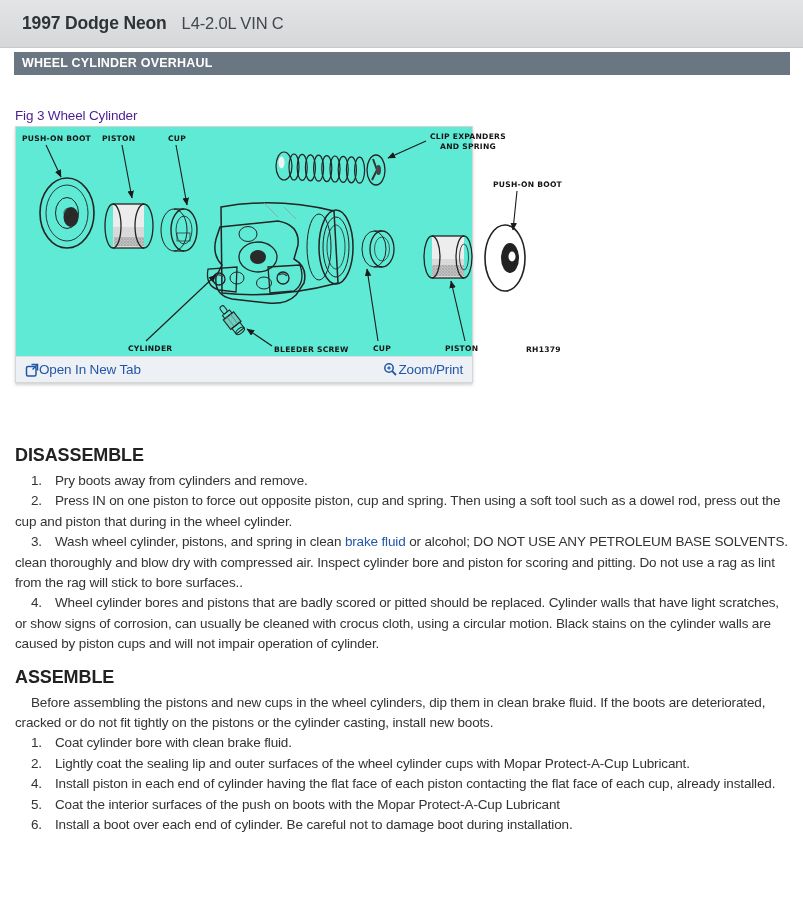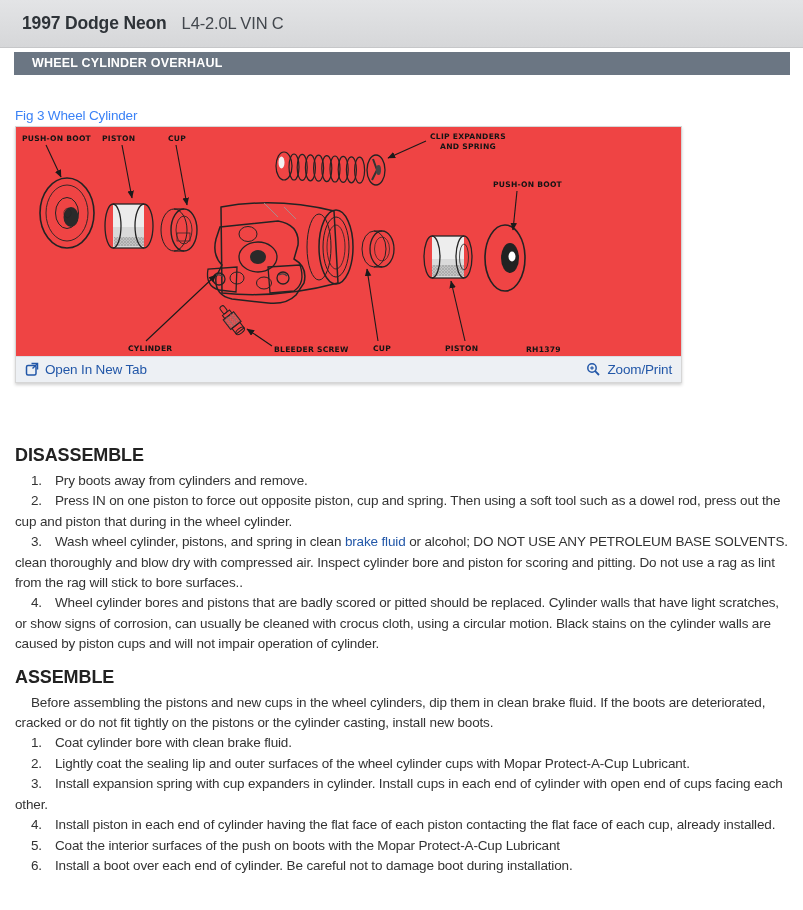--- a/index.html
+++ b/index.html
@@ -20,36 +20,36 @@
     height:48px;background:linear-gradient(#e3e4e6,#d6d7d9);
     border-bottom:1px solid #c6c7c9;
     display:flex;align-items:center;padding-left:22px;
   }
   .title-bold{font-size:17.5px;font-weight:bold;color:#2e3338;}
   .title-rest{font-size:16.5px;color:#42474d;margin-left:7px;font-weight:normal;padding-left:8px;}
   
   .section-bar{
     margin:4px 0 0 14px;width:776px;height:23px;background:var(--bar-bg);
     color:#fff;font-size:12.5px;font-weight:bold;line-height:23px;
-    padding-left:18px;letter-spacing:0.2px;
-  }
-  
-  .fig-caption{margin:33px 0 3px 15px;font-size:13.5px;color:#3b82f6;}
+    padding-left:8px;letter-spacing:0.2px;
+  }
+  
+  .fig-caption{margin:33px 0 3px 15px;font-size:13.5px;color:#4c1d95;}
   .figure-box{
-    margin-left:15px;width:667px;border:1px solid #d6d6d6;
-    box-shadow:0 2px 3px rgba(0,0,0,0.18);background:#ef4444;
+    margin-left:15px;width:458px;border:1px solid #d6d6d6;
+    box-shadow:0 2px 3px rgba(0,0,0,0.18);background:#5eead4;
   }
   .fig-canvas{display:block;width:551px;height:229px;}
   .fig-footer{
     height:26px;background:#edf0f4;border-top:1px solid #d9dde3;
     display:flex;justify-content:space-between;align-items:center;padding:0 9px;
   }
   .fig-link{
     color:var(--link);font-size:13.5px;text-decoration:none;
-    display:flex;align-items:flex-start;gap:6px;cursor:pointer;
+    display:flex;align-items:flex-end;cursor:pointer;
   }
   .fig-link svg{flex:0 0 auto;}
   
   .content{margin:62px 15px 0 15px;}
   .section-heading{font-size:18px;font-weight:bold;color:#222;margin:0 0 5px 0;letter-spacing:-0.1px;}
   .para{margin:0;font-size:13.5px;line-height:20.4px;text-indent:16px;}
   .para .num{padding-right:13px;}
   .txt-link{color:var(--link);text-decoration:none;cursor:pointer;}
   .assemble-block{margin-top:12px;}
   
@@ -249,18 +249,17 @@
   <p class="para"><span class="num">1.</span><span><span>Pry boots away from cylinders and remove.</span></span></p>
   <p class="para"><span class="num">2.</span><span><span>Press IN on one piston to force out opposite piston, cup and spring. Then using a soft tool such as a dowel rod, press out the cup and piston that during in the wheel cylinder.</span></span></p>
   <p class="para"><span class="num">3.</span><span><span>Wash wheel cylinder, pistons, and spring in clean </span><a class="txt-link" href="#">brake fluid</a><span> or alcohol; DO NOT USE ANY PETROLEUM BASE SOLVENTS. clean thoroughly and blow dry with compressed air. Inspect cylinder bore and piston for scoring and pitting. Do not use a rag as lint from the rag will stick to bore surfaces..</span></span></p>
   <p class="para"><span class="num">4.</span><span><span>Wheel cylinder bores and pistons that are badly scored or pitted should be replaced. Cylinder walls that have light scratches, or show signs of corrosion, can usually be cleaned with crocus cloth, using a circular motion. Black stains on the cylinder walls are caused by piston cups and will not impair operation of cylinder.</span></span></p>
 
   <div class="assemble-block">
     <h3 class="section-heading">ASSEMBLE</h3>
     <p class="para"><span><span>Before assembling the pistons and new cups in the wheel cylinders, dip them in clean brake fluid. If the boots are deteriorated, cracked or do not fit tightly on the pistons or the cylinder casting, install new boots.</span></span></p>
     <p class="para"><span class="num">1.</span><span><span>Coat cylinder bore with clean brake fluid.</span></span></p>
     <p class="para"><span class="num">2.</span><span><span>Lightly coat the sealing lip and outer surfaces of the wheel cylinder cups with Mopar Protect-A-Cup Lubricant.</span></span></p>
-    <p class="para"><span class="num">3.</span><span><span>Install expansion spring with cup expanders in cylinder. Install cups in each end of cylinder with open end of cups facing each other.</span></span></p>
     <p class="para"><span class="num">4.</span><span><span>Install piston in each end of cylinder having the flat face of each piston contacting the flat face of each cup, already installed.</span></span></p>
     <p class="para"><span class="num">5.</span><span><span>Coat the interior surfaces of the push on boots with the Mopar Protect-A-Cup Lubricant</span></span></p>
     <p class="para"><span class="num">6.</span><span><span>Install a boot over each end of cylinder. Be careful not to damage boot during installation.</span></span></p>
   </div>
 </div>
 
 </body></html>

